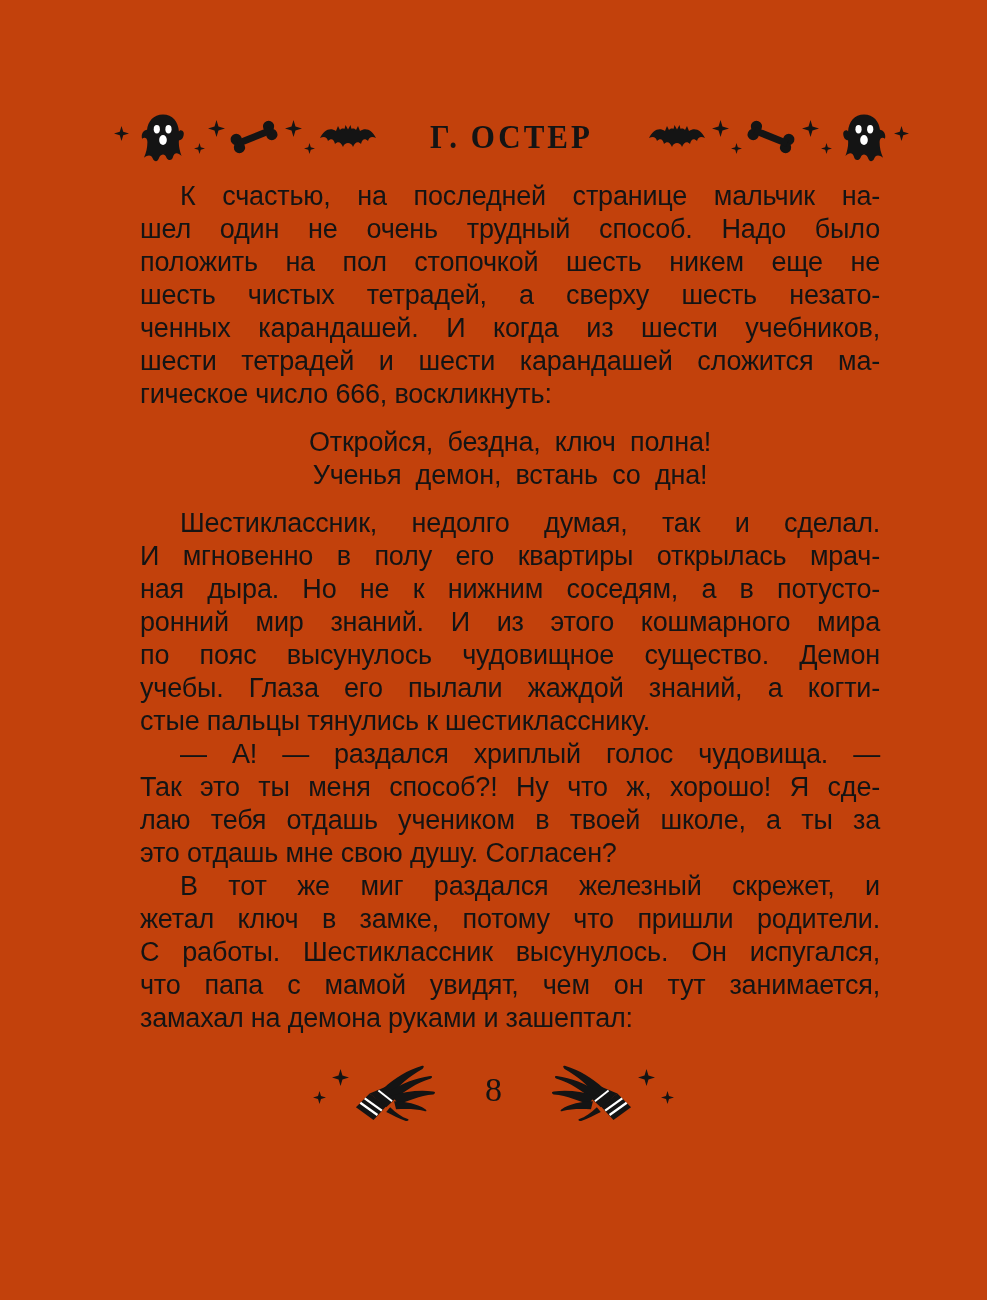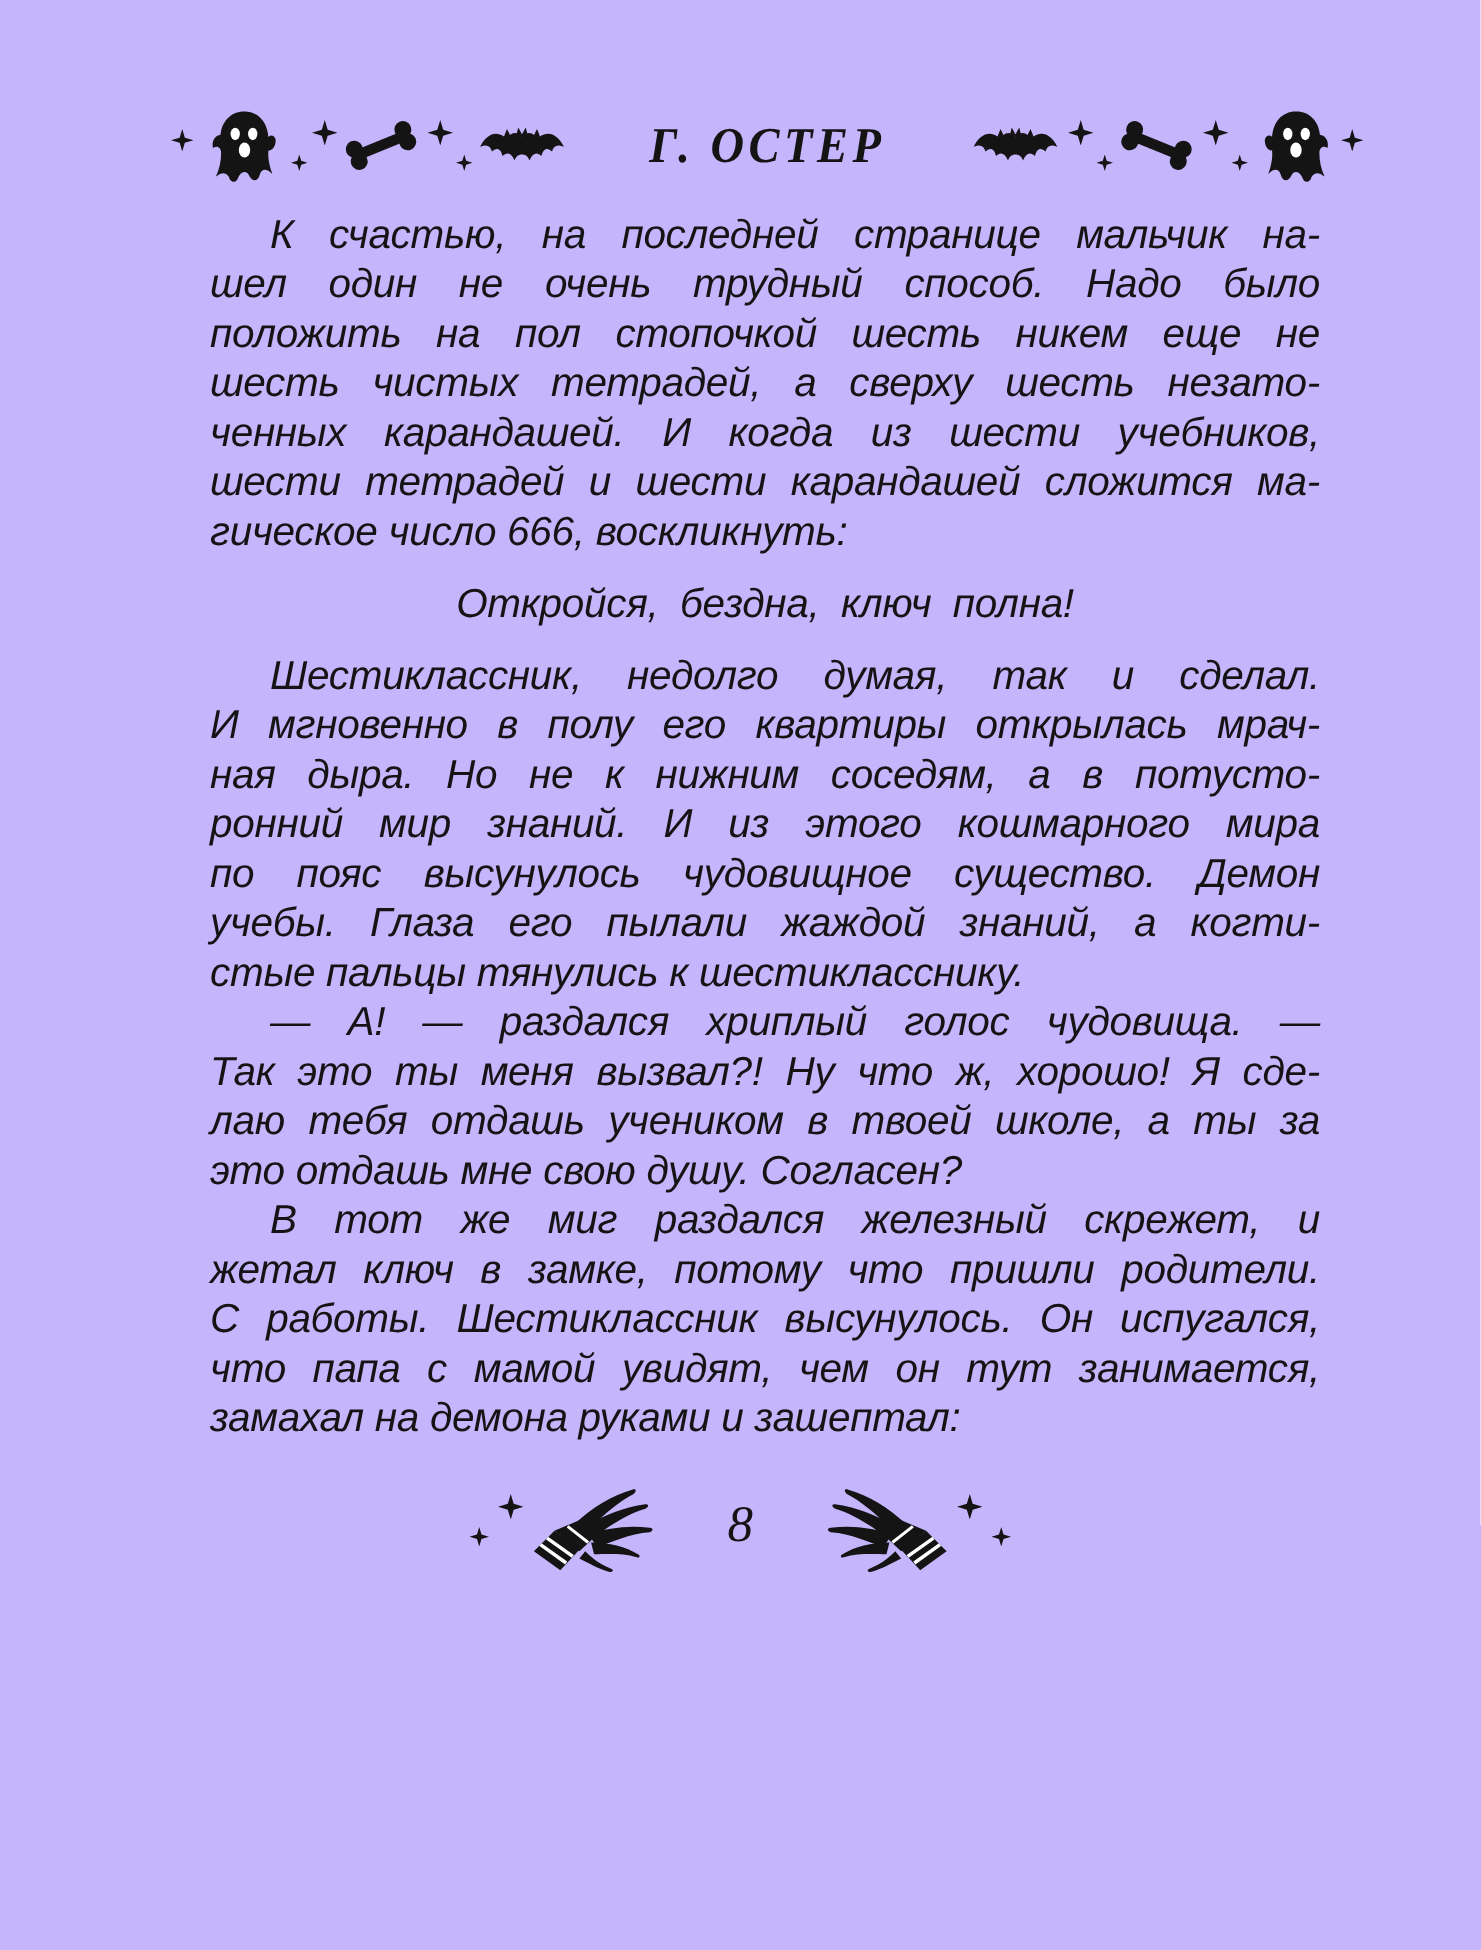--- a/index.html
+++ b/index.html
@@ -1,26 +1,25 @@
 <!DOCTYPE html>
 <html><head>
 <meta charset="utf-8">
 <style>
   html, body { margin: 0; padding: 0; background: #ffffff; }
   .page {
     position: relative;
     width: 987px;
     height: 1300px;
-    background: #c4b5fd;
+    background: #c2410c;
     color: #141414;
     font-family: "Liberation Sans", sans-serif;
     box-sizing: border-box;
-    padding-top: 66px;
+    padding-top: 106px;
     overflow: hidden;
-    font-style: italic;
   }
 
   
   .header-row {
     display: flex;
     align-items: center;
     margin: 0 78px 0 114px;
     height: 62px;
   }
   .ornament { display: flex; align-items: center; flex: 1; }
@@ -250,33 +249,34 @@
         <div class="line indent">К счастью, на последней странице мальчик на-</div>
         <div class="line">шел один не очень трудный способ. Надо было</div>
         <div class="line">положить на пол стопочкой шесть никем еще не</div>
         <div class="line">шесть чистых тетрадей, а сверху шесть незато-</div>
         <div class="line">ченных карандашей. И когда из шести учебников,</div>
         <div class="line">шести тетрадей и шести карандашей сложится ма-</div>
         <div class="line last">гическое число 666, воскликнуть:</div>
       </div>
       <div class="block verse">
         <div class="line">Откройся, бездна, ключ полна!</div>
+        <div class="line">Ученья демон, встань со дна!</div>
       </div>
       <div class="block paragraph">
         <div class="line indent">Шестиклассник, недолго думая, так и сделал.</div>
         <div class="line">И мгновенно в полу его квартиры открылась мрач-</div>
         <div class="line">ная дыра. Но не к нижним соседям, а в потусто-</div>
         <div class="line">ронний мир знаний. И из этого кошмарного мира</div>
         <div class="line">по пояс высунулось чудовищное существо. Демон</div>
         <div class="line">учебы. Глаза его пылали жаждой знаний, а когти-</div>
         <div class="line last">стые пальцы тянулись к шестикласснику.</div>
       </div>
       <div class="block paragraph">
         <div class="line indent">— А! — раздался хриплый голос чудовища. —</div>
-        <div class="line">Так это ты меня вызвал?! Ну что ж, хорошо! Я сде-</div>
+        <div class="line">Так это ты меня способ?! Ну что ж, хорошо! Я сде-</div>
         <div class="line">лаю тебя отдашь учеником в твоей школе, а ты за</div>
         <div class="line last">это отдашь мне свою душу. Согласен?</div>
       </div>
       <div class="block paragraph">
         <div class="line indent">В тот же миг раздался железный скрежет, и</div>
         <div class="line">жетал ключ в замке, потому что пришли родители.</div>
         <div class="line">С работы. Шестиклассник высунулось. Он испугался,</div>
         <div class="line">что папа с мамой увидят, чем он тут занимается,</div>
         <div class="line last">замахал на демона руками и зашептал:</div>
       </div>

